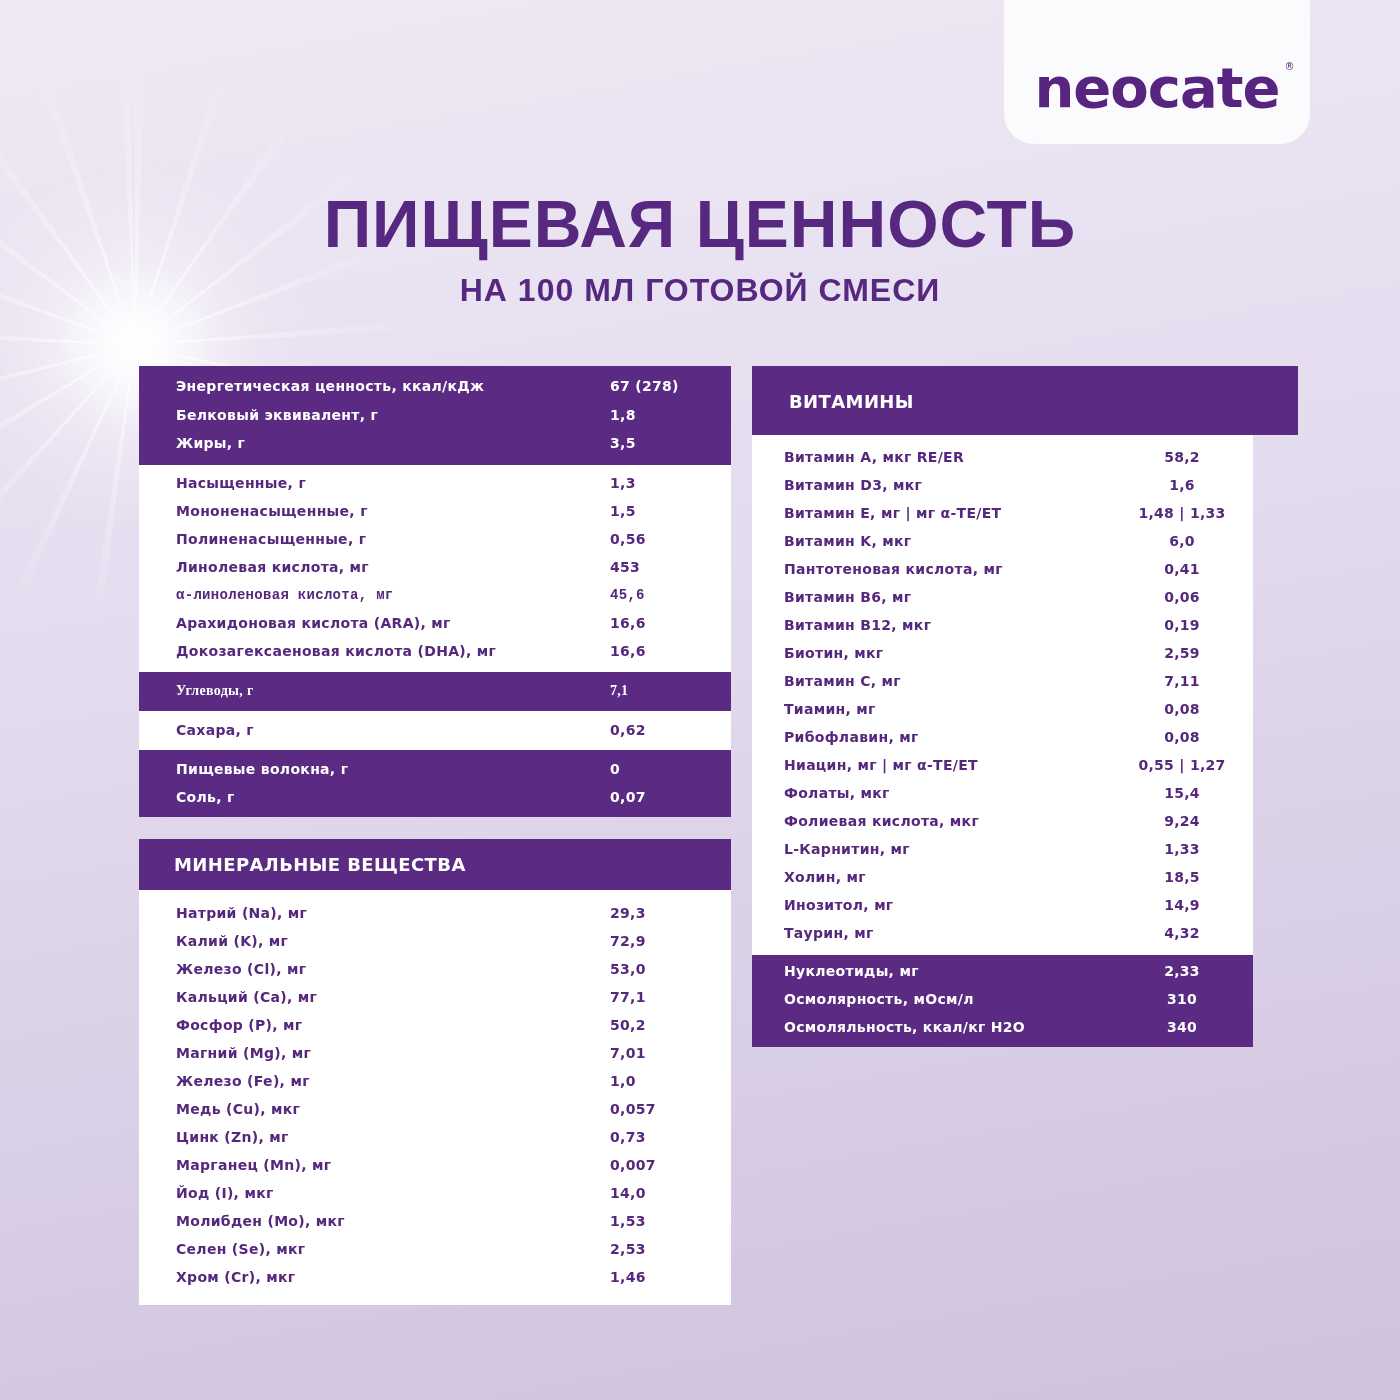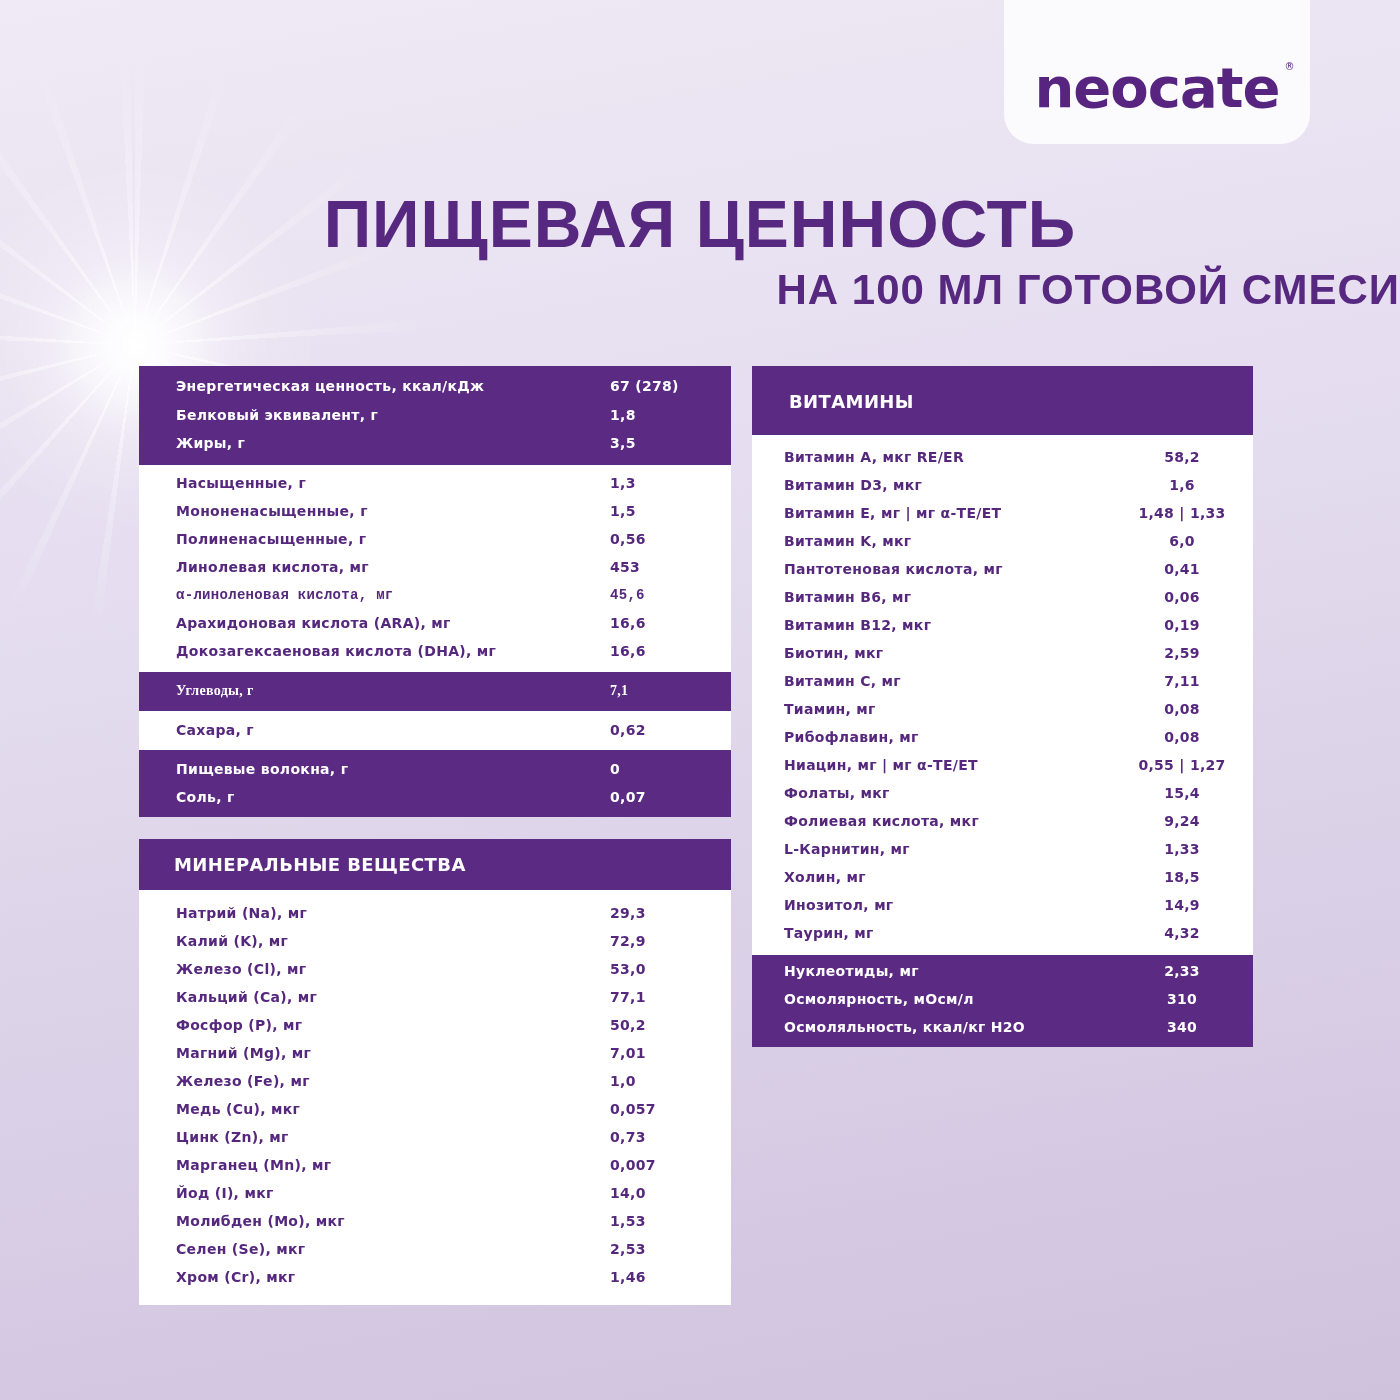--- a/index.html
+++ b/index.html
@@ -31,21 +31,21 @@
   }
   .logo-reg {
     position: absolute; right: -14px; top: 2px; font-size: 10px; font-weight: normal;
   }
   .title {
     position: absolute; left: 0; right: 0; top: 188px; text-align: center;
     font-family: "Liberation Sans", "DejaVu Sans", sans-serif; font-weight: bold;
     color: #57287f;
   }
   .title .l1 { font-size: 66px; line-height: 72px; letter-spacing: 1px; }
-  .title .l2 { font-size: 42px; line-height: 56px; letter-spacing: 1px; margin-top: 2px; text-align: right; }
+  .title .l2 { font-size: 32px; line-height: 56px; letter-spacing: 1px; margin-top: 2px; }
 
   .block { position: absolute; }
   .purple { background: #5b2a82; color: #ffffff; }
   .white { background: #ffffff; color: #55287d; }
   .row {
     position: absolute; left: 0; right: 0; height: 28px;
     font-size: 14px; line-height: 28px; font-weight: 600; letter-spacing: 0.3px;
     white-space: nowrap;
   }
   .row .label { position: absolute; }
@@ -202,21 +202,21 @@
   <div class="row" style="top:345px;">
       <span class="label">Селен (Se), мкг</span>
       <span class="value">2,53</span>
     </div>
   <div class="row" style="top:373px;">
       <span class="label">Хром (Cr), мкг</span>
       <span class="value">1,46</span>
     </div>
 </div>
 
-<div class="block purple right" style="left:752px; top:366px; width:501px; height:69px;">
+<div class="block purple right" style="left:752px; top:366px; width:546px; height:69px;">
   <span class="header-label" style="left:37px; top:25px;">ВИТАМИНЫ</span>
 </div>
 
 <div class="block white right" style="left:752px; top:435px; width:501px; height:520px;">
   <div class="row" style="top:8px;">
       <span class="label">Витамин A, мкг RE/ER</span>
       <span class="value">58,2</span>
     </div>
   <div class="row" style="top:36px;">
       <span class="label">Витамин D3, мкг</span>

